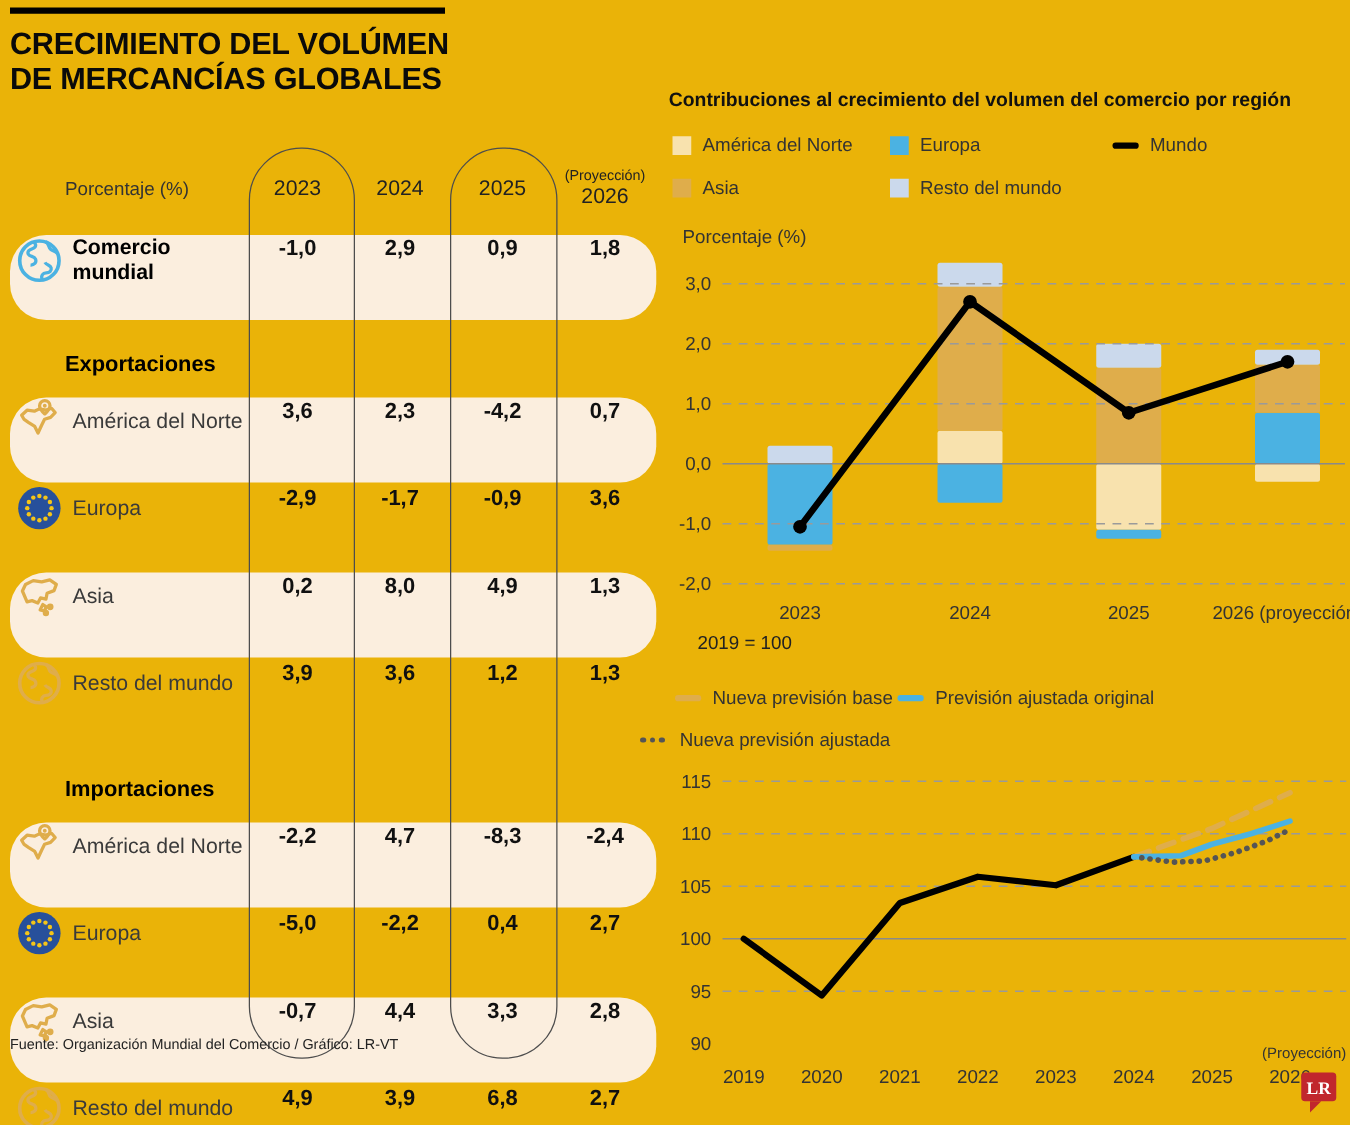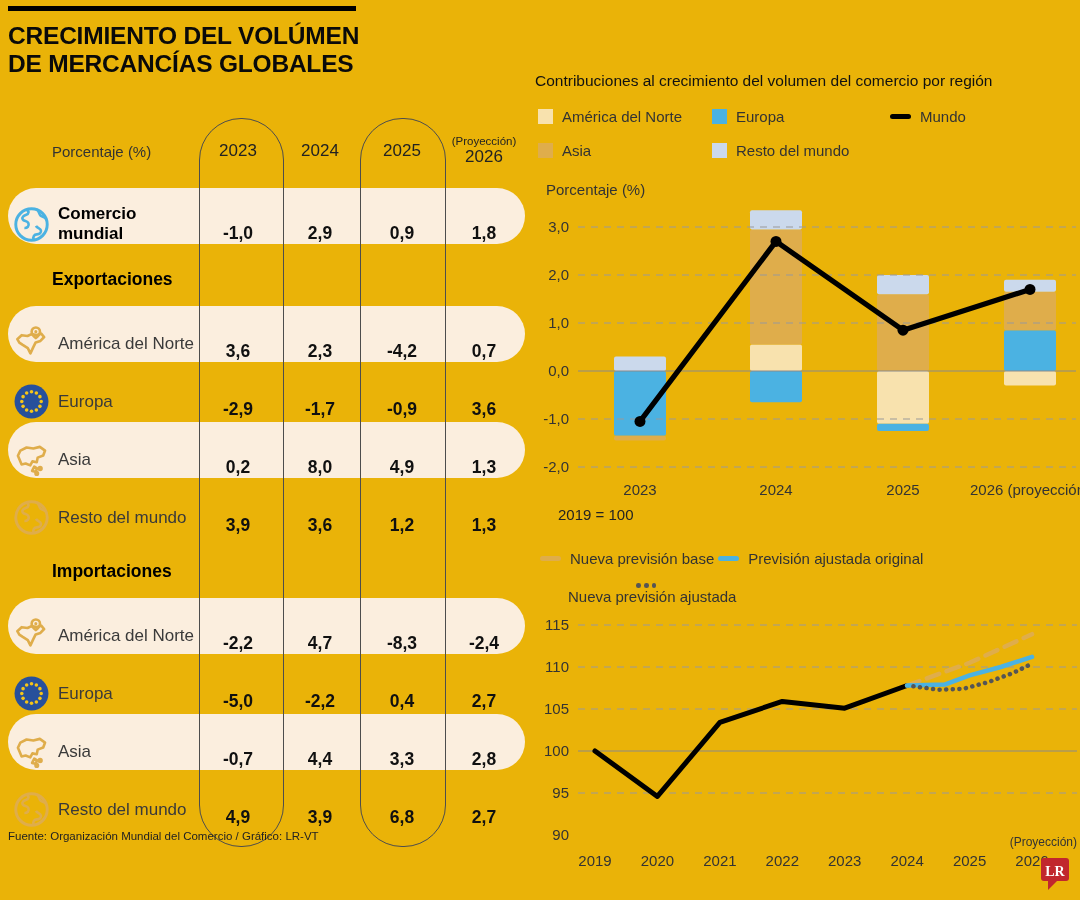--- a/index.html
+++ b/index.html
@@ -11,38 +11,38 @@
   #title-bar{left:8px;top:6px;width:348px;height:5px;background:#000;}
   #main-title{left:8px;top:22px;font-size:24.5px;font-weight:bold;line-height:1.16;
               letter-spacing:-0.2px;color:#0a0a0a;}
 
   
   #table-wrap{left:8px;top:132px;width:517px;}
   .t-header{display:flex;height:38px;align-items:center;}
   .corner{width:189px;box-sizing:border-box;padding-left:44px;font-size:15px;color:#333;}
   .ycell{width:82px;text-align:center;font-size:17px;color:#222;}
   .proj-small{display:block;font-size:11.5px;line-height:1.1;color:#222;}
-  .data-row{display:flex;align-items:flex-end;height:56px;margin-top:2px;border-radius:29px;}
+  .data-row{display:flex;align-items:flex-start;height:68px;margin-top:2px;border-radius:29px;}
   .data-row.shaded{background:#FBEEDE;}
   .data-row.first{margin-top:18px;}
   .label-cell{width:189px;box-sizing:border-box;display:flex;align-items:center;padding-left:5px;}
   .row-icon{width:37px;height:37px;margin-right:8px;flex:none;}
   .row-icon svg{width:100%;height:100%;display:block;}
   .row-label{font-size:17px;color:#3a3a3a;}
   .row-label.bold{font-weight:bold;color:#000;}
   .vcell{width:82px;text-align:center;font-weight:bold;font-size:17.5px;color:#101010;}
   .section-row{height:50px;margin-top:10px;display:flex;align-items:center;
                padding-left:44px;font-weight:bold;font-size:17.5px;color:#000;}
   .pill{position:absolute;top:118px;height:727px;border:1.3px solid #4d4d4d;
         border-radius:42px;pointer-events:none;background:transparent;}
   #pill-2023{left:199px;width:83px;}
   #pill-2025{left:360px;width:84px;}
 
   
-  .chart-title{font-size:15.5px;font-weight:normal;color:#111;}
+  .chart-title{font-size:15.5px;font-weight:bold;color:#111;}
   .legend-item{display:flex;align-items:center;height:18px;}
   .legend-label{font-size:15px;color:#333;white-space:nowrap;}
   .swatch{width:15px;height:15px;margin-right:9px;flex:none;}
   .dash{width:21px;height:5px;border-radius:2.5px;margin-right:9px;flex:none;}
   .dots{display:flex;align-items:center;margin-right:9px;flex:none;}
   .dot{width:4.6px;height:4.6px;border-radius:50%;margin-right:3px;}
   .axis-caption{font-size:15px;color:#333;}
   #c2-head{display:flex;align-items:baseline;}
   #c2-subtitle{font-size:15px;color:#222;margin-left:18px;font-weight:normal;}
   #legend2-row1{display:flex;gap:4px;}
@@ -320,21 +320,21 @@
   <div class="abs" id="legend2-row1" style="left:540px;top:549px;">
     <span class="legend-item">
       <span class="dash" style="background-color: rgb(223, 173, 75);"></span>
       <span class="legend-label">Nueva previsión base</span>
     </span>
     <span class="legend-item">
       <span class="dash" style="background-color: rgb(75, 178, 226);"></span>
       <span class="legend-label">Previsión ajustada original</span>
     </span>
   </div>
-  <div class="abs legend-item" style="left:568px;top:583px;flex-direction:column;">
+  <div class="abs legend-item" style="left:512px;top:583px;">
     <span class="dots">
       <span class="dot" style="background-color: rgb(85, 85, 85);"></span>
       <span class="dot" style="background-color: rgb(85, 85, 85);"></span>
       <span class="dot" style="background-color: rgb(85, 85, 85);"></span>
     </span>
     <span class="legend-label">Nueva previsión ajustada</span>
   </div>
 
   <svg class="abs" id="chart2" style="left:540px;top:612px;" width="540" height="288">
       <line x1="38" y1="13.0" x2="537" y2="13.0" stroke="#9a9a9a" stroke-width="1.2" stroke-dasharray="7 6"></line>

